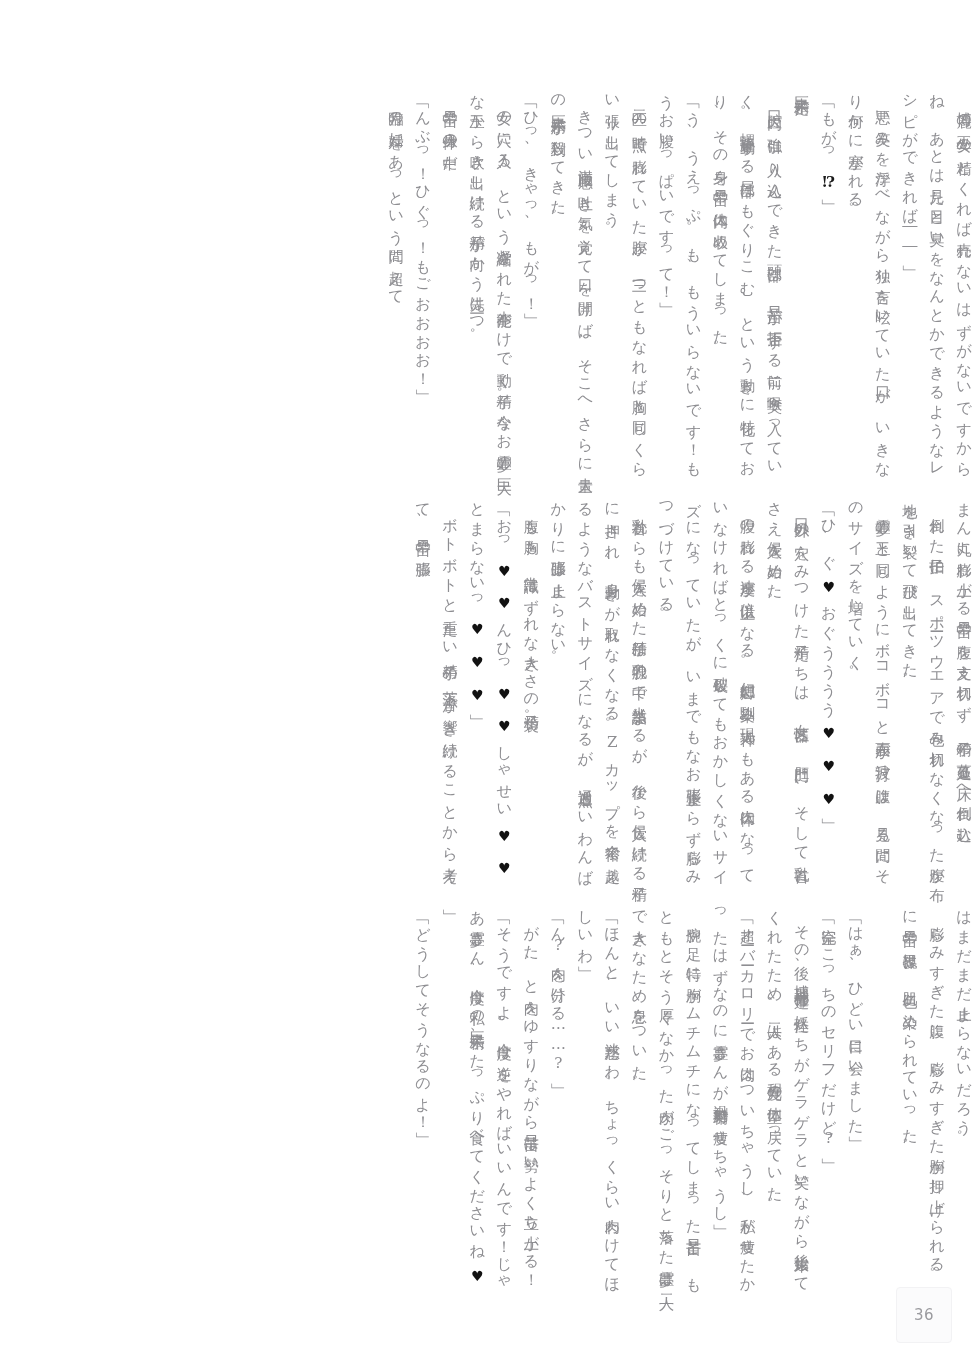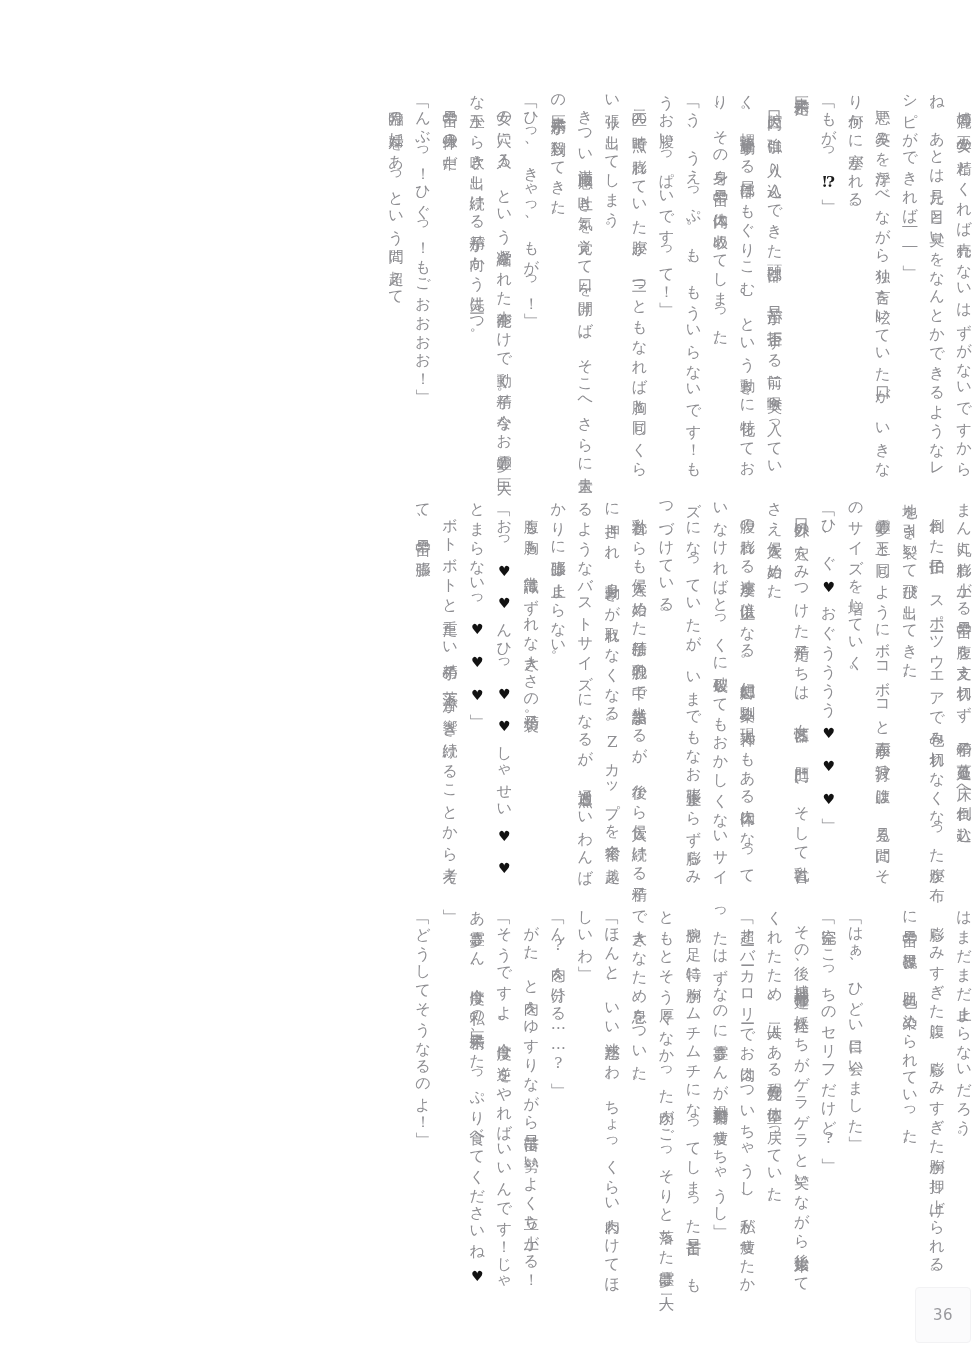--- a/index.html
+++ b/index.html
@@ -78,21 +78,21 @@
     display: inline-block;
     color: #1a1a1a;
     font-weight: 700;
     font-size: 1.0em;
     letter-spacing: -1px;
   }
 
   
   .folio {
     position: absolute;
-    right: 9px;
+    right: 28px;
     bottom: 28px;
     width: 56px;
     height: 56px;
     display: flex;
     align-items: center;
     justify-content: center;
   }
   .folio-mark {
     position: absolute;
     inset: 0;

